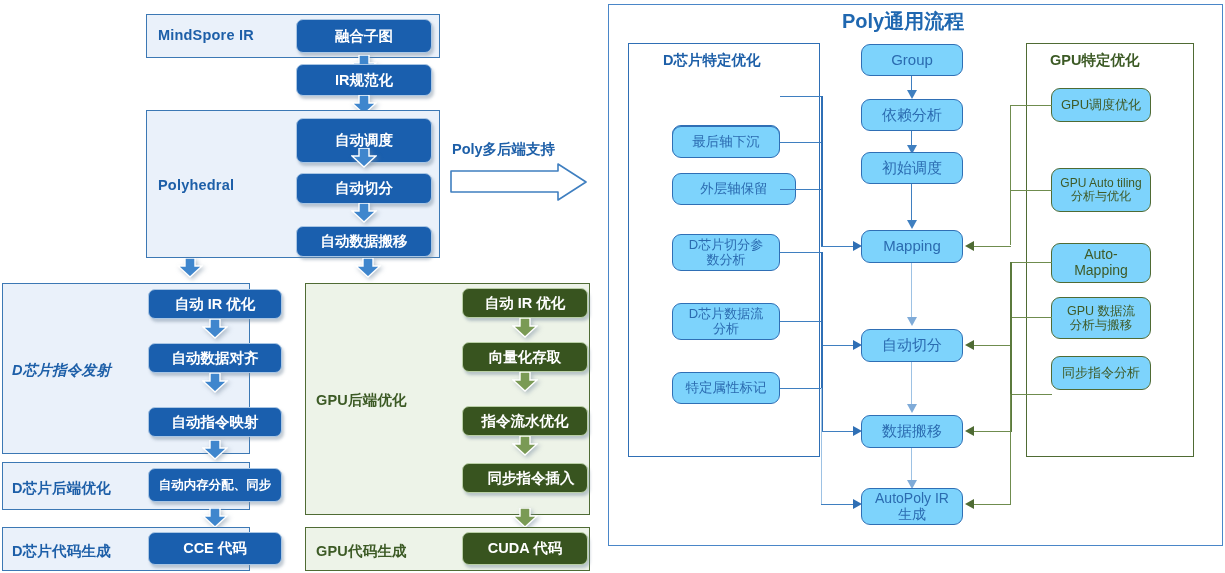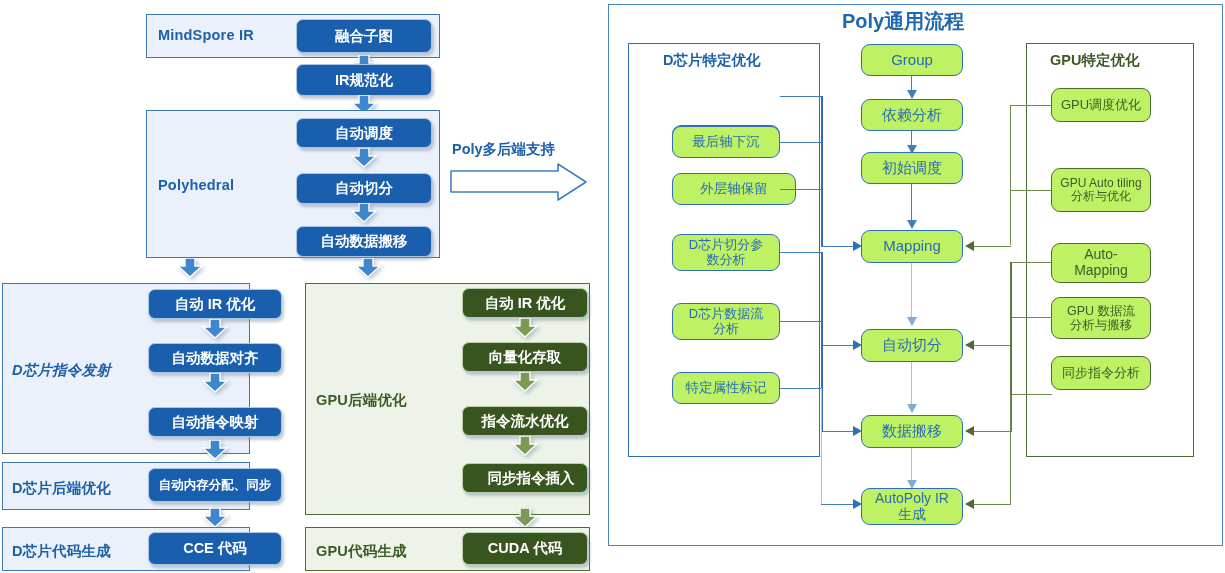--- a/index.html
+++ b/index.html
@@ -38,21 +38,21 @@
 
   .title-main{position:absolute;font-weight:bold;color:#1f67b0;font-size:20px;
      white-space:nowrap;}
   .col-title{position:absolute;font-weight:bold;font-size:14.5px;white-space:nowrap;}
   .col-title.blue{color:#1d5fa8;}
   .col-title.green{color:#3c5a25;}
 
   
   .obox{position:absolute;border-radius:9px;display:flex;align-items:center;
      justify-content:center;text-align:center;box-sizing:border-box;
-     line-height:1.12;background:#bef264;}
+     line-height:1.12;background:#7dd3fc;}
   .obox.blue{border:1.4px solid #2f6fb5;color:#2b6bb0;}
   .obox.green{border:1.4px solid #4f6b34;color:#3e5a27;}
   .obox.flow{border:1.6px solid #2f6fb5;color:#2b6bb0;font-size:15px;}
   .obox .t{display:block;padding:0 3px;}
 
   
   .ln{position:absolute;}
   .ln.h-blue{height:0;border-top:1.3px solid #3f7fc0;}
   .ln.v-blue{width:0;border-left:1.3px solid #3f7fc0;}
   .ln.v-blue-lt{width:0;border-left:1.3px solid #9dc2e4;}
@@ -95,21 +95,21 @@
 
   <div class="blockarrow" style="left:351px;top:95px;">
     <svg width="26" height="20" viewBox="0 0 26 20">
       <polygon points="8,0 18,0 18,8 25,8 13,19 1,8 8,8" fill="#3f86cd" stroke="#ffffff" stroke-width="1.4"></polygon>
     </svg>
   </div>
 
   <div class="abs panel-blue" style="left:146px;top:110px;width:294px;height:148px;"></div>
   <div class="panel-label" style="left:158px;top:177px;">Polyhedral</div>
 
-  <div class="chip blue" style="left:296px;top:118px;width:136px;height:30px;">自动调度</div>
+  <div class="chip blue" style="left:296px;top:118px;width:136px;height:45px;">自动调度</div>
   <div class="blockarrow" style="left:351px;top:148px;">
     <svg width="26" height="20" viewBox="0 0 26 20">
       <polygon points="8,0 18,0 18,8 25,8 13,19 1,8 8,8" fill="#3f86cd" stroke="#ffffff" stroke-width="1.4"></polygon>
     </svg>
   </div>
   <div class="chip blue" style="left:296px;top:173px;width:136px;height:31px;">自动切分</div>
   <div class="blockarrow" style="left:351px;top:203px;">
     <svg width="26" height="20" viewBox="0 0 26 20">
       <polygon points="8,0 18,0 18,8 25,8 13,19 1,8 8,8" fill="#3f86cd" stroke="#ffffff" stroke-width="1.4"></polygon>
     </svg>

